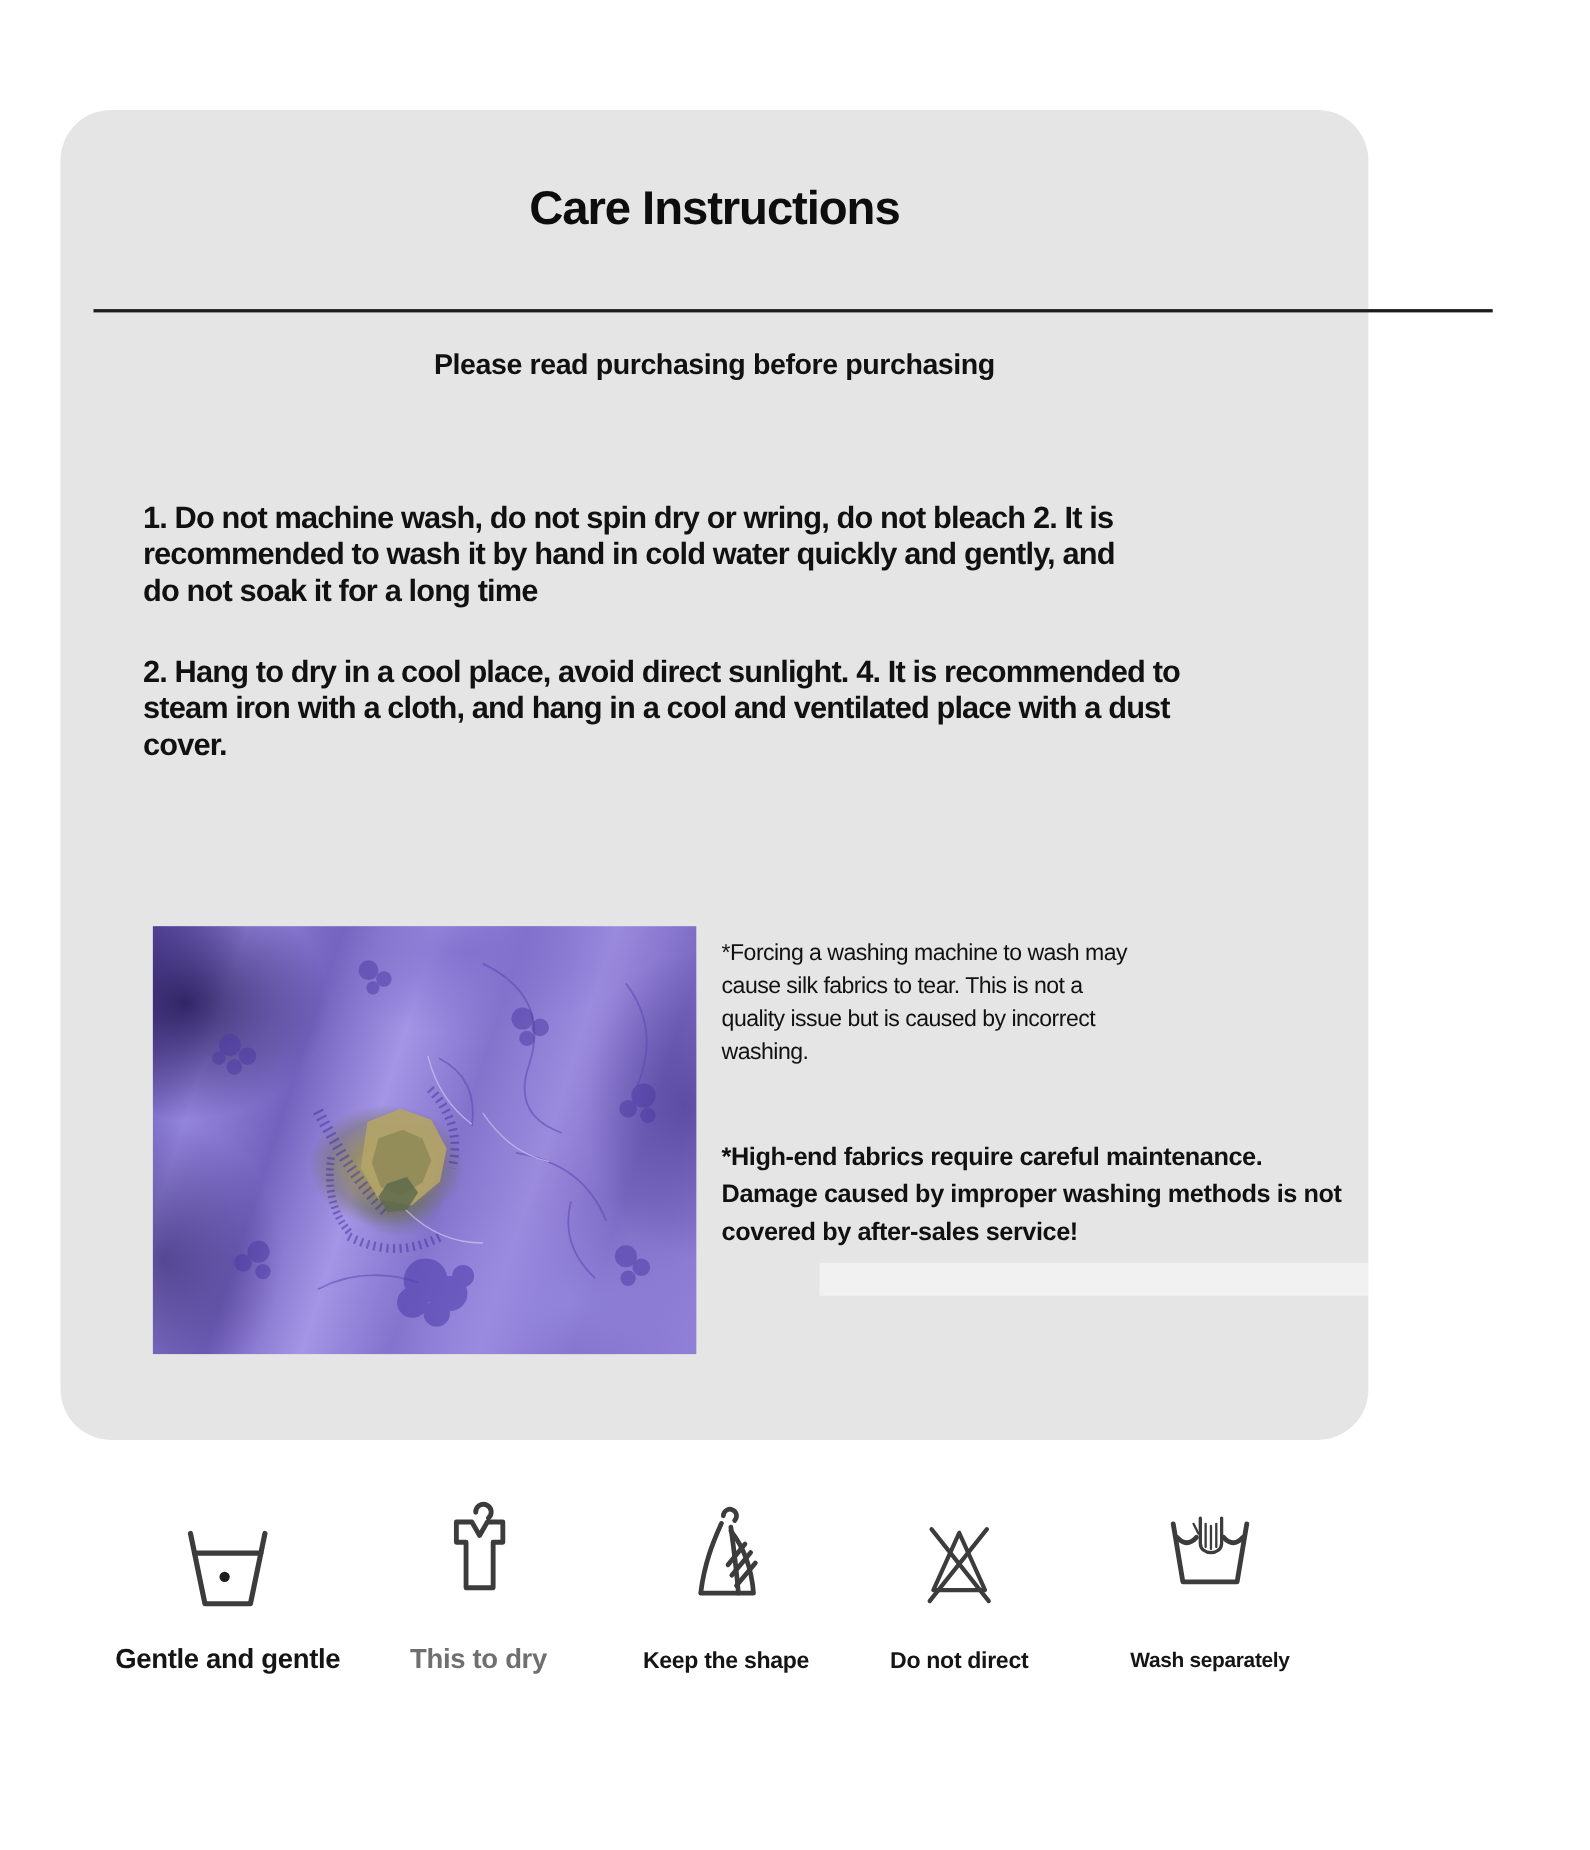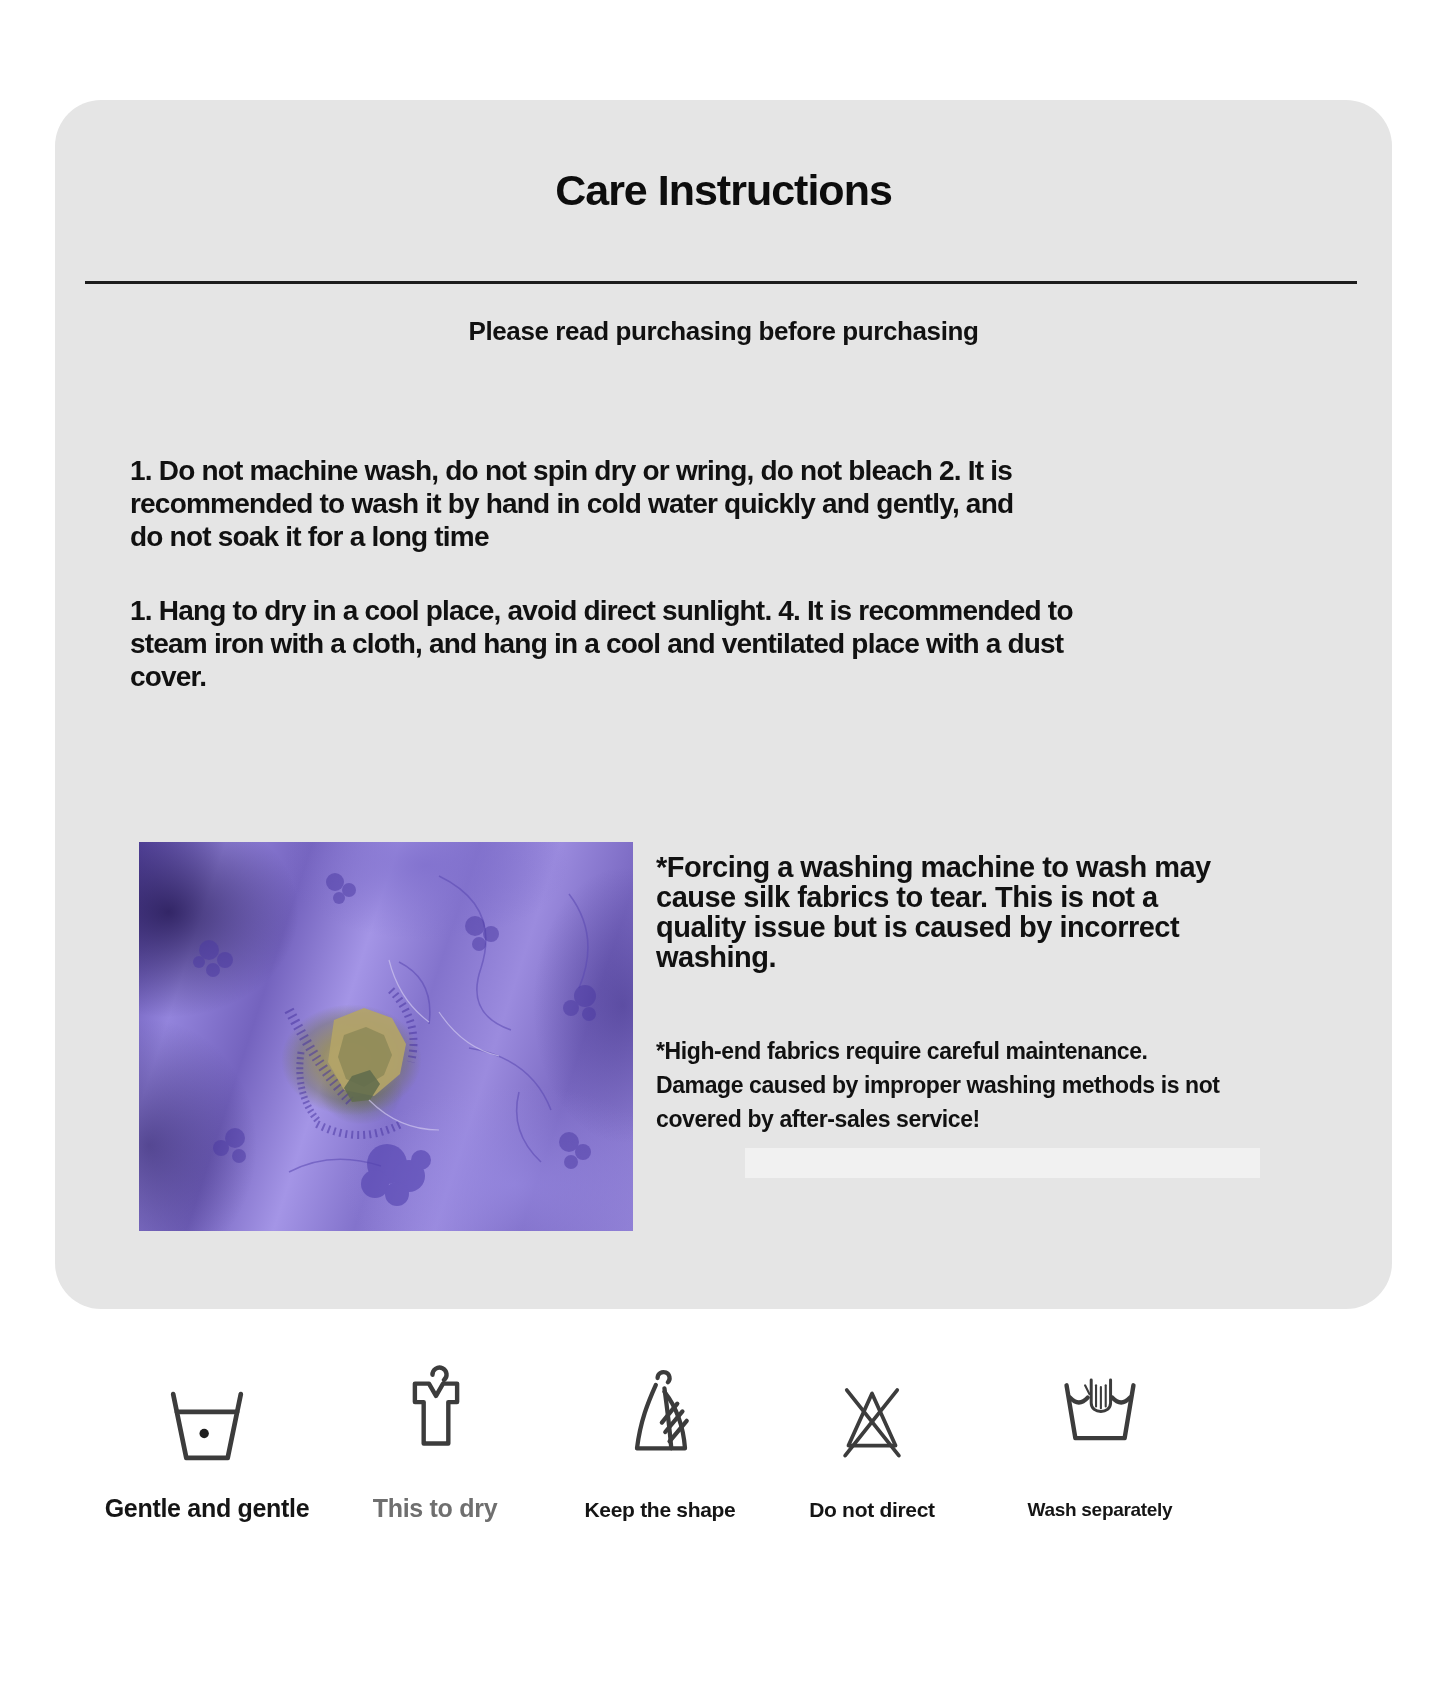--- a/index.html
+++ b/index.html
@@ -2,21 +2,21 @@
 <html><head>
 <meta charset="utf-8">
 <style>
   * { margin:0; padding:0; box-sizing:border-box; }
   html,body { background:#ffffff; }
   .page {
     position:relative; width:1445px; height:1682px; background:#ffffff;
     font-family:"Liberation Sans", sans-serif; color:#111; overflow:hidden;
   }
   .card {
-    position:absolute; left:55px; top:100px; width:1337px; height:1209px;
+    position:absolute; left:55px; top:100px; width:1189px; height:1209px;
     background:#e5e5e5; border-radius:46px;
   }
   .title {
     position:absolute; left:0; top:66px; width:100%; text-align:center;
     font-size:43px; font-weight:700; letter-spacing:-1px; color:#0d0d0d;
     white-space:pre-line;
   }
   .divider {
     position:absolute; left:30px; top:181px; width:1272px; height:3px;
     background:#1c1c1c;
@@ -45,21 +45,21 @@
       radial-gradient(ellipse 210px 170px at 6% 18%, rgba(32,20,78,0.8) 0%, rgba(32,20,78,0) 62%),
       radial-gradient(ellipse 180px 210px at 2% 78%, rgba(40,28,92,0.55) 0%, rgba(40,28,92,0) 60%),
       radial-gradient(ellipse 230px 120px at 58% 6%, rgba(128,112,205,0.85) 0%, rgba(128,112,205,0) 62%),
       radial-gradient(ellipse 150px 230px at 98% 42%, rgba(58,44,128,0.5) 0%, rgba(58,44,128,0) 60%),
       radial-gradient(ellipse 260px 150px at 76% 88%, rgba(152,138,226,0.7) 0%, rgba(152,138,226,0) 66%),
       linear-gradient(108deg, #5d4caa 0%, #9384dc 14%, #7463be 28%, #a495e6 42%, #8373cc 55%, #9b8bde 68%, #7a69c2 82%, #8f7fd4 100%);
   }
   .photo svg { display:block; width:100%; height:100%; }
   .warn-main {
     position:absolute; left:601px; top:752px; width:580px;
-    font-size:29px; font-weight:700; line-height:30px; letter-spacing:-0.5px;
+    font-size:21px; font-weight:400; line-height:30px; letter-spacing:-0.5px;
     white-space:pre-line;
   }
   .warn-sub {
     position:absolute; left:601px; top:934px; width:590px;
     font-size:23px; font-weight:700; line-height:34px; letter-spacing:-0.4px;
     white-space:pre-line;
   }
   .faint-band {
     position:absolute; left:690px; top:1048px; width:515px; height:30px;
     background:rgba(255,255,255,0.45);
@@ -87,21 +87,21 @@
 <div class="page">
 
   <div class="card">
     <h1 class="title">Care Instructions</h1>
     <div class="divider"></div>
     <div class="subtitle">Please read purchasing before purchasing</div>
 
     <div class="para para1">1. Do not machine wash, do not spin dry or wring, do not bleach 2. It is
 recommended to wash it by hand in cold water quickly and gently, and
 do not soak it for a long time</div>
-    <div class="para para2">1. Hang to dry in a cool place, avoid direct sunlight. 4. It is recommended to
+    <div class="para para2">2. Hang to dry in a cool place, avoid direct sunlight. 4. It is recommended to
 steam iron with a cloth, and hang in a cool and ventilated place with a dust
 cover.</div>
 
     <div class="photo">
       <svg viewBox="0 0 494 389">
 
         <g stroke="#5a48b2" stroke-width="1.6" fill="none" opacity="0.55">
           <path d="M300 34 q62 30 42 92 q-16 46 30 62"></path>
           <path d="M430 52 q32 42 10 94"></path>
           <path d="M330 206 q62 10 82 62"></path>

